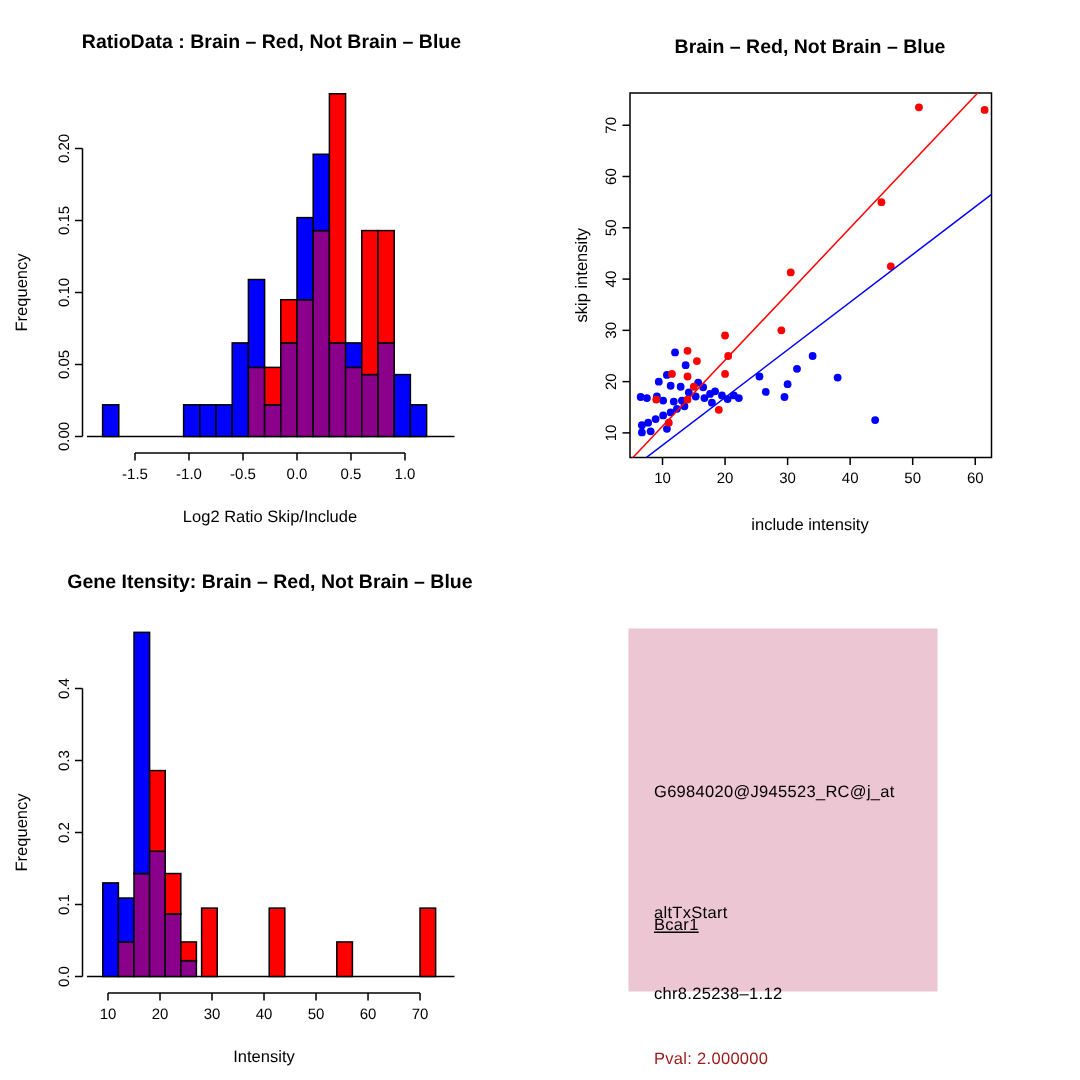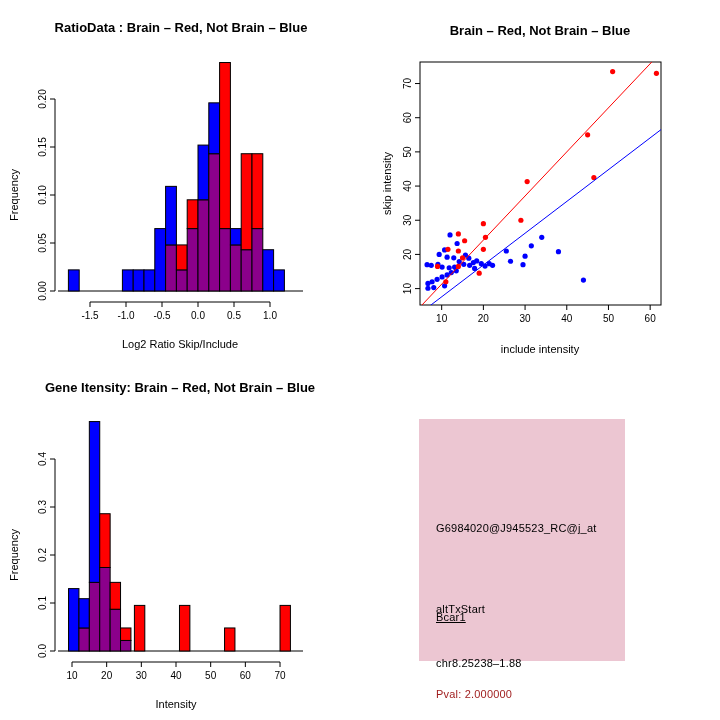--- a/index.html
+++ b/index.html
@@ -223,17 +223,17 @@
         <rect x="179.47699999999998" y="245.4" width="10.40100000000001" height="45.599999999999994" fill="#ff0000" stroke="#000000" stroke-width="1"></rect>
         <rect x="224.548" y="267.96" width="10.40100000000001" height="23.04000000000002" fill="#ff0000" stroke="#000000" stroke-width="1"></rect>
         <rect x="280.02" y="245.4" width="10.40100000000001" height="45.599999999999994" fill="#ff0000" stroke="#000000" stroke-width="1"></rect>
       </svg>
   </div>
   <div class="panel" id="panel-br">
     <div class="info-box" style="background: rgb(236, 198, 210);">
       <div class="info-line" style="top: 103px; color: rgb(0, 0, 0);">G6984020@J945523_RC@j_at</div>
       <div class="info-line" style="top: 148px; color: rgb(0, 0, 0); margin-top: 36px;">altTxStart</div>
       <div class="info-line" style="top: 192px; color: rgb(0, 0, 0); text-decoration: underline;">Bcar1</div>
-      <div class="info-line" style="top: 238px; color: rgb(0, 0, 0);">chr8.25238–1.88</div>
-      <div class="info-line" style="top: 269px; color: rgb(158, 26, 26); text-align: right;">Pval: 2.000000</div>
+      <div class="info-line" style="top: 238px; color: rgb(0, 0, 0);">chr8.25238–1.12</div>
+      <div class="info-line" style="top: 281px; color: rgb(158, 26, 26); text-align: right;">Pval: 2.000000</div>
     </div>
   </div>
 </div>
 
 </body></html>

